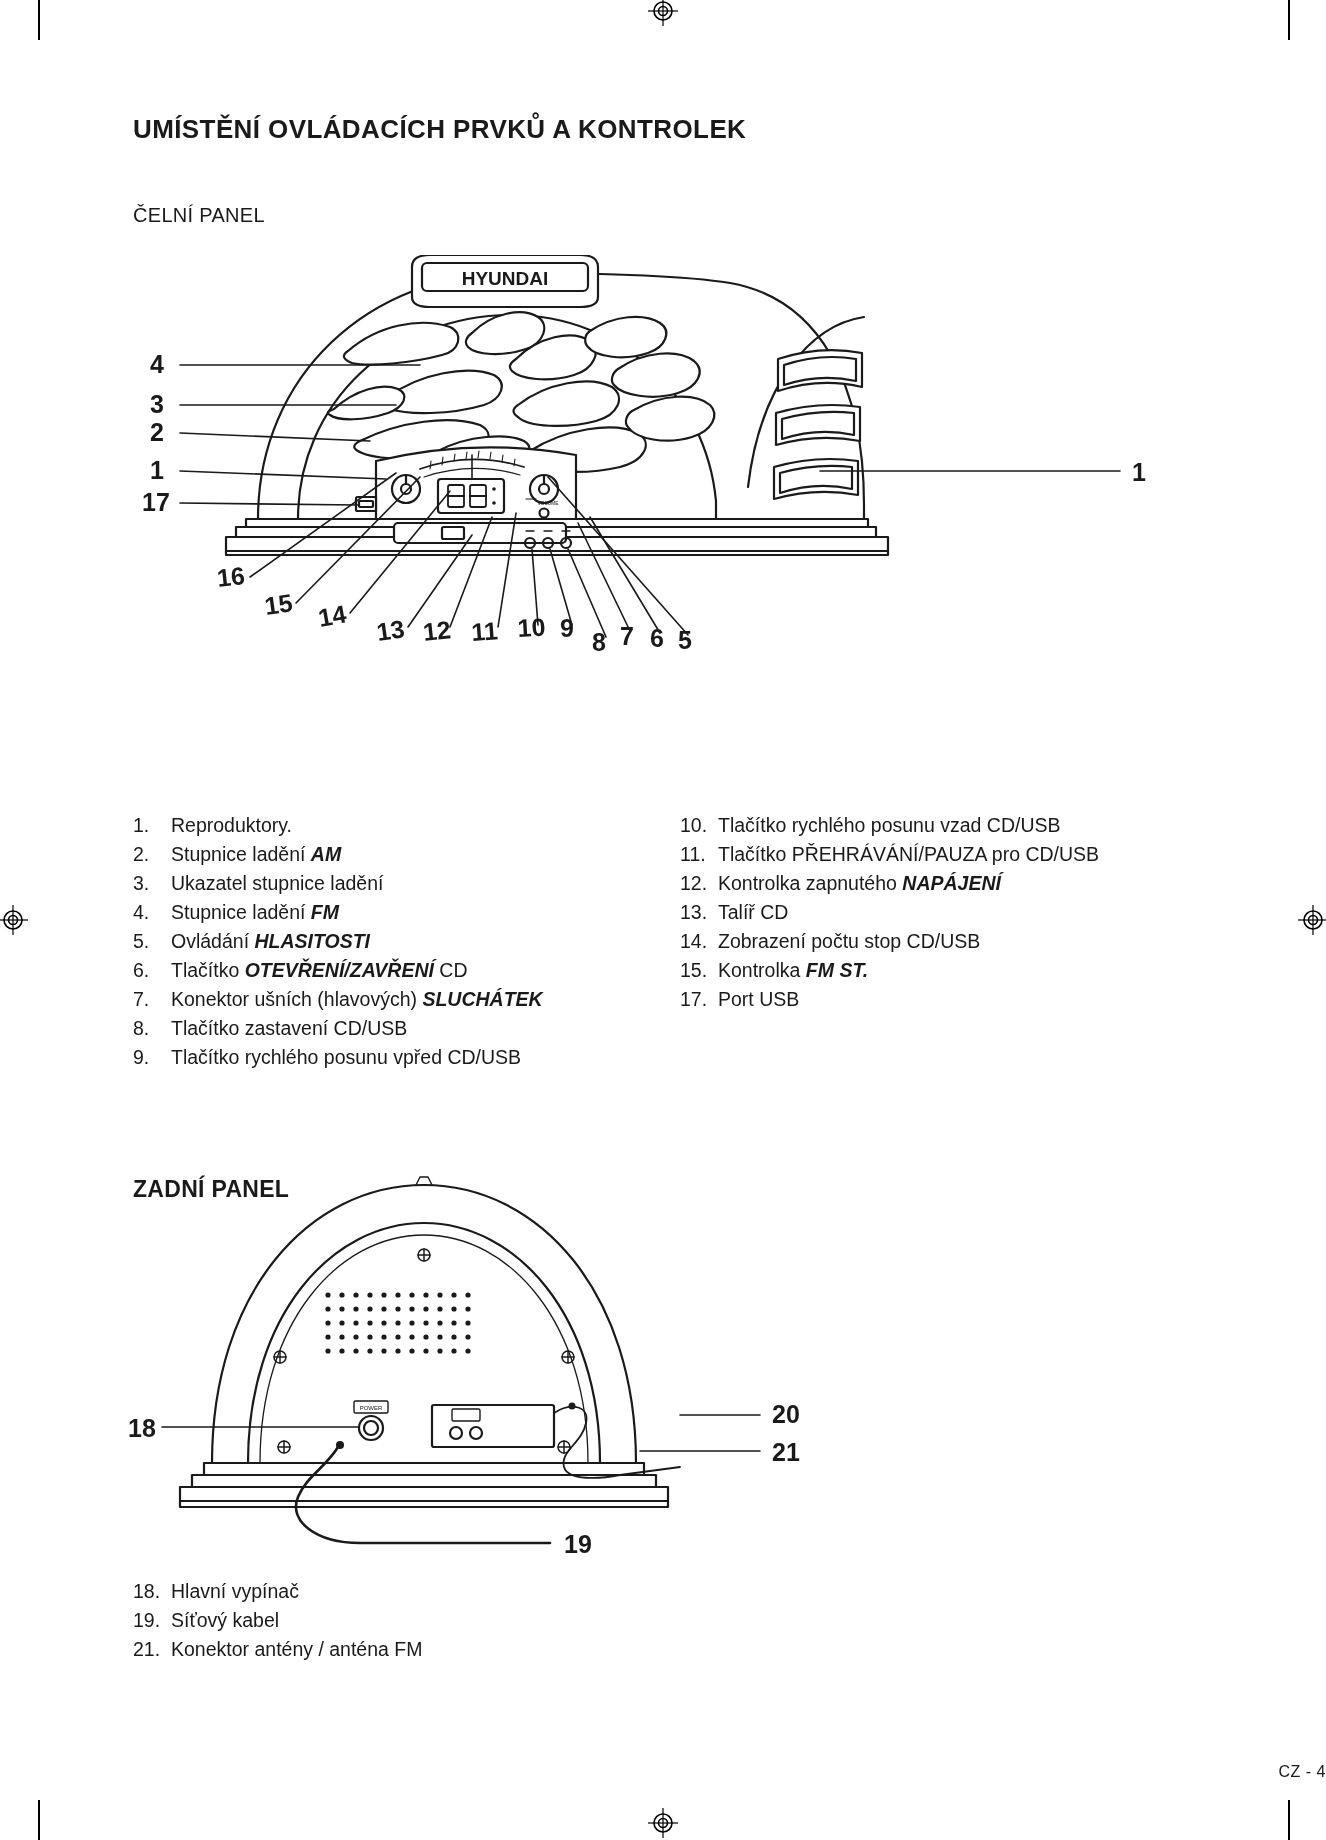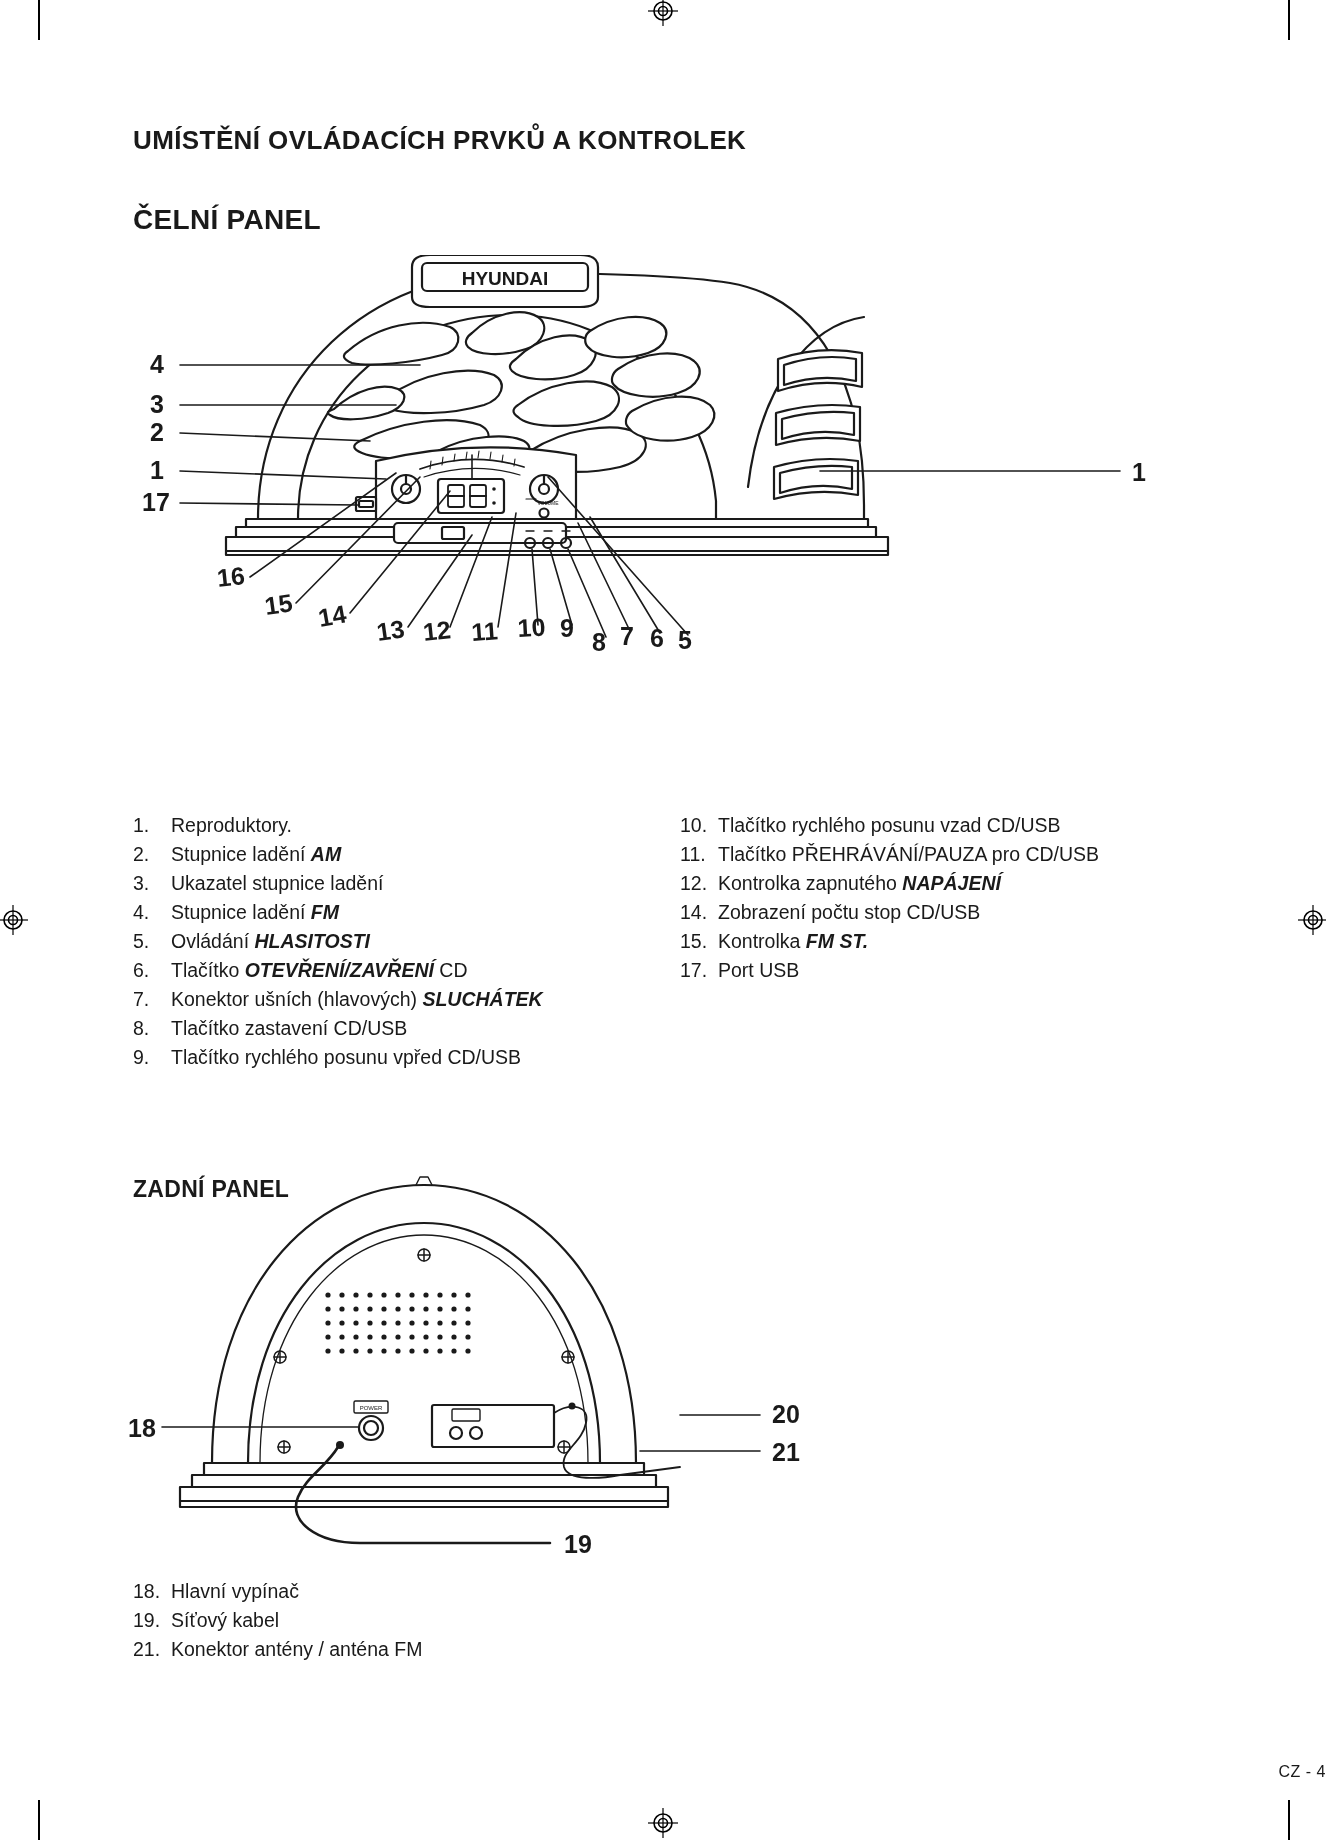--- a/index.html
+++ b/index.html
@@ -33,31 +33,31 @@
   .page {
     position: absolute;
     left: 0; top: 0;
     width: 1326px;
     height: 1840px;
   }
 
   .h1 {
     position: absolute;
     left: 133px;
-    top: 125px;
+    top: 114px;
     font-size: 26px;
     font-weight: bold;
     letter-spacing: 0.4px;
   }
   .h2-front {
     position: absolute;
     left: 133px;
     top: 204px;
-    font-size: 28px;
-    font-weight: bold;
+    font-size: 20px;
+    font-weight: normal;
     letter-spacing: 0.3px;
   }
   .h2-rear {
     position: absolute;
     left: 133px;
     top: 1176px;
     font-size: 23px;
     font-weight: bold;
     letter-spacing: 0.3px;
   }
@@ -354,20 +354,24 @@
         <span class="num">10.</span>
         <span class="txt"><span>Tlačítko rychlého posunu vzad CD/USB</span></span>
       </div>
     <div class="li">
         <span class="num">11.</span>
         <span class="txt"><span>Tlačítko PŘEHRÁVÁNÍ/PAUZA pro CD/USB</span></span>
       </div>
     <div class="li">
         <span class="num">12.</span>
         <span class="txt"><span>Kontrolka zapnutého </span><b>NAPÁJENÍ</b></span>
+      </div>
+    <div class="li">
+        <span class="num">13.</span>
+        <span class="txt"><span>Talíř CD</span></span>
       </div>
     <div class="li">
         <span class="num">14.</span>
         <span class="txt"><span>Zobrazení počtu stop CD/USB</span></span>
       </div>
     <div class="li">
         <span class="num">15.</span>
         <span class="txt"><span>Kontrolka </span><b>FM ST.</b></span>
       </div>
     <div class="li">

